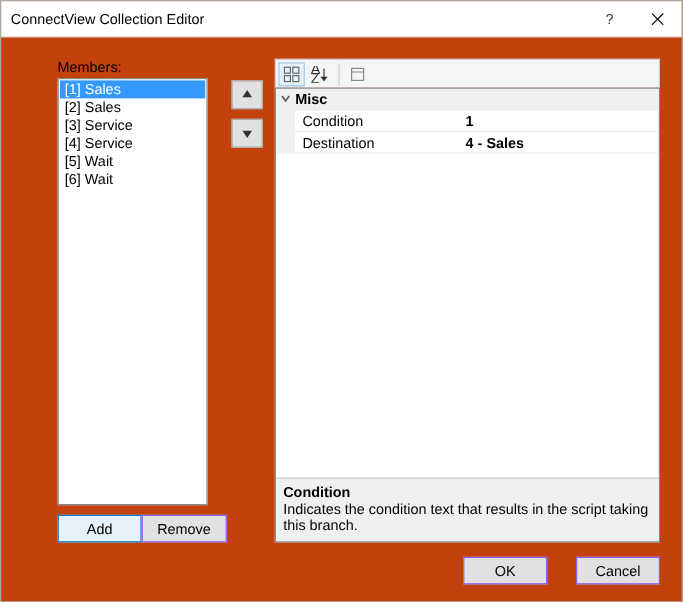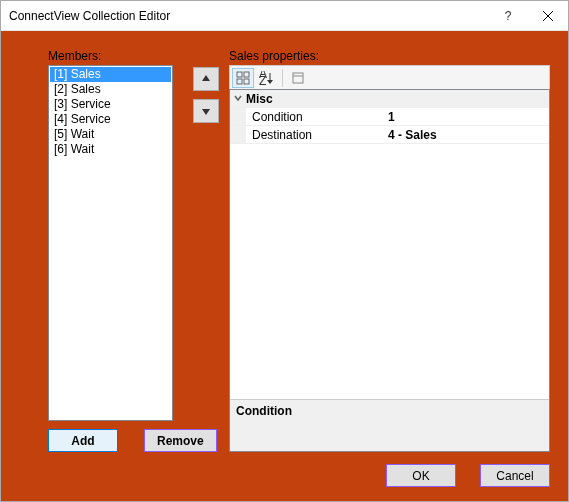--- a/index.html
+++ b/index.html
@@ -63,21 +63,21 @@
     width: 26px;
     display: flex; flex-direction: column; gap: 8px; padding-top: 2px;
   }
   .sqbtn {
     width: 26px; height: 24px;
     border: 1px solid #adadad;
     background: #e1e1e1;
     display: flex; align-items: center; justify-content: center;
   }
   .sqbtn svg { display: block; }
-  .left-buttons { display: flex; gap: 26px; margin-top: 8px; font-weight: bold; }
+  .left-buttons { display: flex; gap: 0; margin-top: 8px; }
   .btn {
     height: 23px; min-width: 70px;
     border: 1px solid #8b5cf6;
     background: #e1e1e1;
     padding: 0 12px;
     display: inline-flex; align-items: center; justify-content: center;
     color: #000;
   }
   .btn.primary {
     border: 1px solid #0078d7;
@@ -187,21 +187,20 @@
             </div>
           </div>
         </div>
         <div class="left-buttons">
           <div class="btn primary">Add</div>
           <div class="btn">Remove</div>
         </div>
       </div>
 
       <div class="right">
-        <div class="pane-label">Sales properties:</div>
         <div class="pg-toolbar">
           <div class="tbicon active">
             <svg width="14" height="14" viewBox="0 0 14 14">
               <rect x="1" y="1" width="5" height="5" fill="none" stroke="#666"></rect>
               <rect x="8" y="1" width="5" height="5" fill="none" stroke="#666"></rect>
               <rect x="1" y="8" width="5" height="5" fill="none" stroke="#666"></rect>
               <rect x="8" y="8" width="5" height="5" fill="none" stroke="#666"></rect>
             </svg>
           </div>
           <div class="tbicon">
@@ -238,20 +237,21 @@
                 </div>
                 <div class="pg-row">
                   <div class="indent"></div>
                   <div class="pname">Destination</div>
                   <div class="pval">4 - Sales</div>
                 </div>
               </div>
           </div>
           <div class="pg-help">
             <div class="hname">Condition</div>
+            <div class="hdesc">Indicates the condition text that results in the script taking this branch.</div>
           </div>
         </div>
       </div>
 
     </div>
 
     <div class="footer">
       <div class="btn">OK</div>
       <div class="btn">Cancel</div>
     </div>

